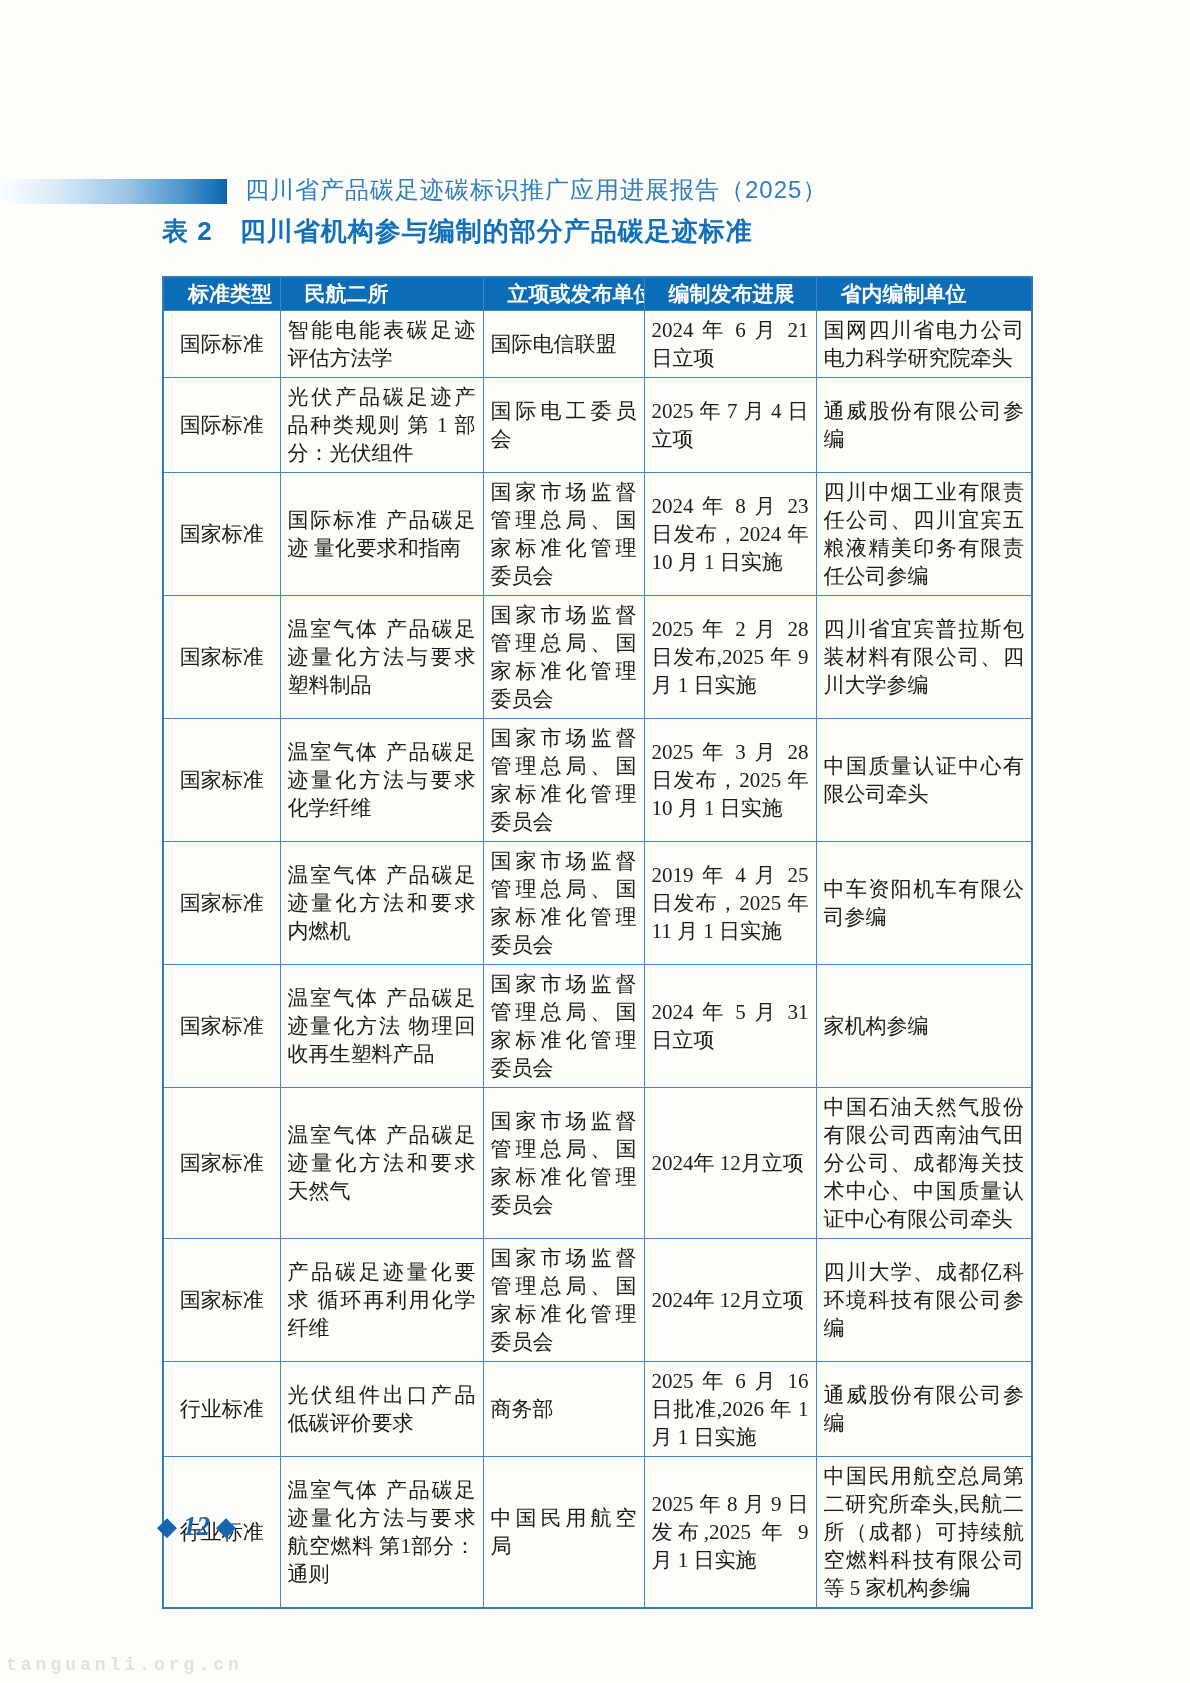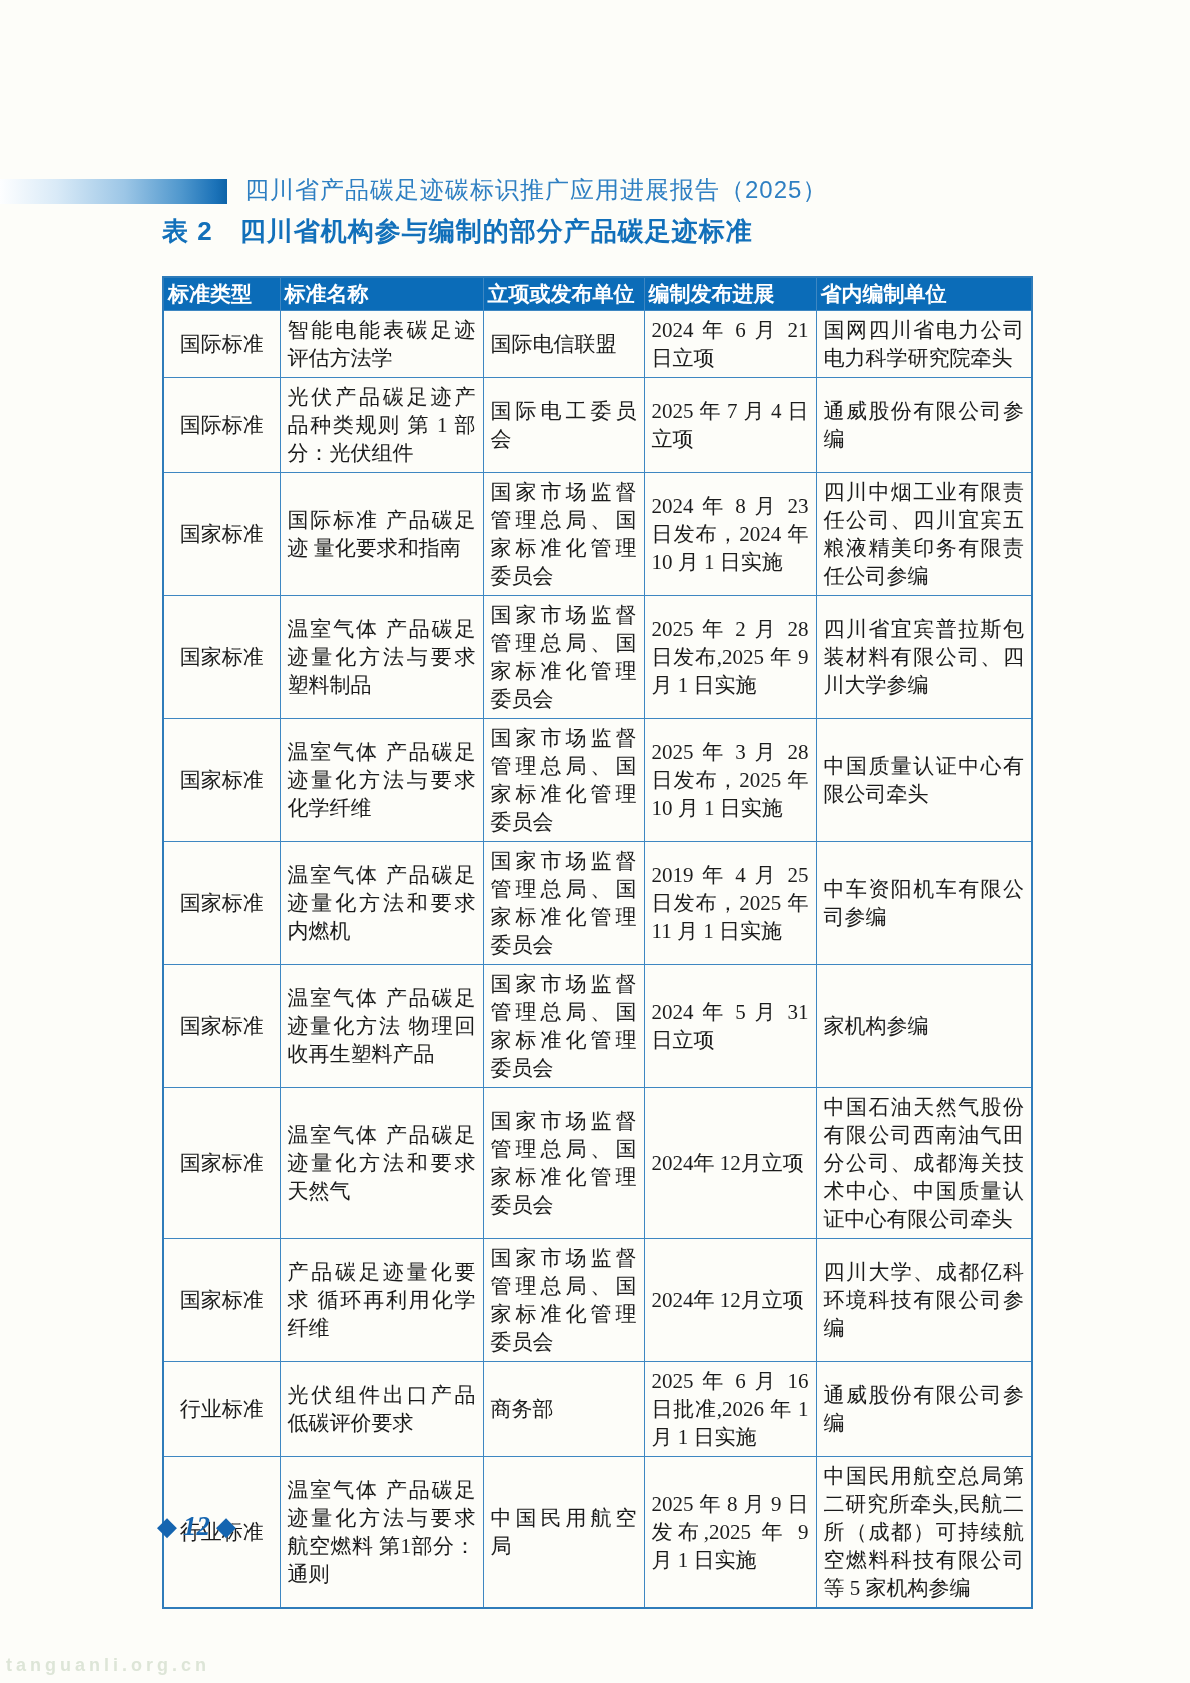--- a/index.html
+++ b/index.html
@@ -51,21 +51,21 @@
   }
   table.standards col:nth-child(1){width:117px;}
   table.standards col:nth-child(2){width:203px;}
   table.standards col:nth-child(3){width:161px;}
   table.standards col:nth-child(4){width:172px;}
   table.standards col:nth-child(5){width:216px;}
   table.standards th{
     background:var(--header-bg);color:#ffffff;
     font-family:"Liberation Sans","DejaVu Sans",sans-serif;
     font-weight:bold;font-size:21px;line-height:24px;
-    text-align:left;padding:4px 6px 4px 4px;
+    text-align:left;padding:4px 6px 4px 24px;
     border:1px solid var(--border-blue);
     white-space:nowrap;overflow:hidden;
   }
   table.standards td{
     border:1px solid var(--border-blue);
     font-size:21px;line-height:28px;
     padding:5px 7px;vertical-align:middle;
     text-align:justify;text-align-last:left;
     word-break:break-all;
   }
@@ -83,21 +83,21 @@
   }
   .page-footer .num{
     display:inline-block;margin:4px 6px;
     font-family:"Liberation Serif","DejaVu Serif",serif;
     font-weight:bold;font-style:italic;
     font-size:27px;line-height:34px;vertical-align:middle;
   }
   
   .watermark{
     position:absolute;left:6px;top:1655px;
-    font-family:Liberation Sans, sans-serif;
+    font-family:Liberation Mono, monospace;
     font-weight:bold;font-size:18px;letter-spacing:4px;
     color:var(--watermark-color);
   }
 </style>
 </head>
 <body>
 
 <div class="banner">
   <div class="banner-bar"></div>
   <div class="banner-title">四川省产品碳足迹碳标识推广应用进展报告（2025）</div>
@@ -109,21 +109,21 @@
   <colgroup>
     <col>
       <col>
       <col>
       <col>
       <col>
   </colgroup>
   <thead>
     <tr id="thead-row">
         <th>标准类型</th>
-        <th>标准名称</th>
+        <th>民航二所</th>
         <th>立项或发布单位</th>
         <th>编制发布进展</th>
         <th>省内编制单位</th>
       </tr>
   </thead>
   <tbody id="table-body">
       <tr>
         <td>国际标准</td>
         <td>智能电能表碳足迹评估方法学</td>
         <td>国际电信联盟</td>

